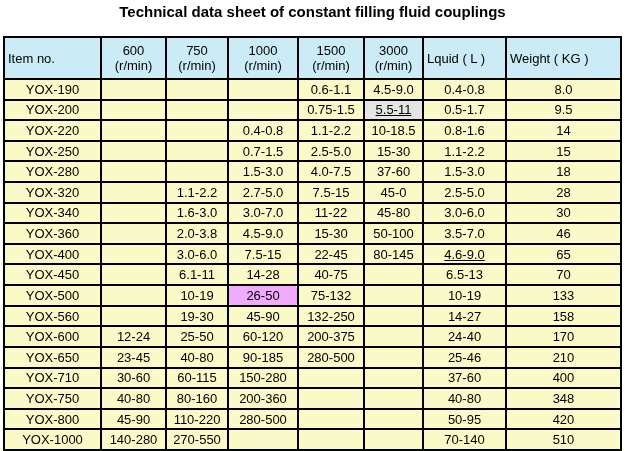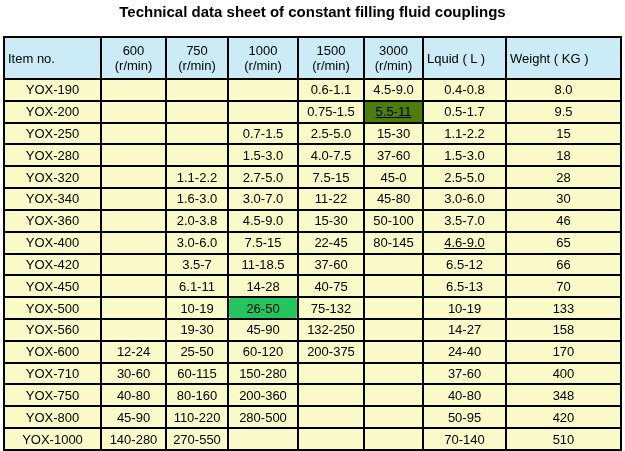--- a/index.html
+++ b/index.html
@@ -114,23 +114,33 @@
         <td style="background: rgb(250, 250, 200);">4.5-9.0</td>
         <td style="background: rgb(250, 250, 200);">0.4-0.8</td>
         <td style="background: rgb(250, 250, 200);">8.0</td>
       </tr>
       <tr>
         <td style="background: rgb(250, 250, 200);">YOX-200</td>
         <td style="background: rgb(250, 250, 200);"></td>
         <td style="background: rgb(250, 250, 200);"></td>
         <td style="background: rgb(250, 250, 200);"></td>
         <td style="background: rgb(250, 250, 200);">0.75-1.5</td>
-        <td style="background: #4d7c0f; text-decoration: underline;">5.5-11</td>
+        <td style="background: #e5e5e5; text-decoration: underline;">5.5-11</td>
         <td style="background: rgb(250, 250, 200);">0.5-1.7</td>
         <td style="background: rgb(250, 250, 200);">9.5</td>
+      </tr>
+      <tr>
+        <td style="background: rgb(250, 250, 200);">YOX-220</td>
+        <td style="background: rgb(250, 250, 200);"></td>
+        <td style="background: rgb(250, 250, 200);"></td>
+        <td style="background: rgb(250, 250, 200);">0.4-0.8</td>
+        <td style="background: rgb(250, 250, 200);">1.1-2.2</td>
+        <td style="background: rgb(250, 250, 200);">10-18.5</td>
+        <td style="background: rgb(250, 250, 200);">0.8-1.6</td>
+        <td style="background: rgb(250, 250, 200);">14</td>
       </tr>
       <tr>
         <td style="background: rgb(250, 250, 200);">YOX-250</td>
         <td style="background: rgb(250, 250, 200);"></td>
         <td style="background: rgb(250, 250, 200);"></td>
         <td style="background: rgb(250, 250, 200);">0.7-1.5</td>
         <td style="background: rgb(250, 250, 200);">2.5-5.0</td>
         <td style="background: rgb(250, 250, 200);">15-30</td>
         <td style="background: rgb(250, 250, 200);">1.1-2.2</td>
         <td style="background: rgb(250, 250, 200);">15</td>
@@ -179,44 +189,34 @@
         <td style="background: rgb(250, 250, 200);">YOX-400</td>
         <td style="background: rgb(250, 250, 200);"></td>
         <td style="background: rgb(250, 250, 200);">3.0-6.0</td>
         <td style="background: rgb(250, 250, 200);">7.5-15</td>
         <td style="background: rgb(250, 250, 200);">22-45</td>
         <td style="background: rgb(250, 250, 200);">80-145</td>
         <td style="background: rgb(250, 250, 200); text-decoration: underline;">4.6-9.0</td>
         <td style="background: rgb(250, 250, 200);">65</td>
       </tr>
       <tr>
-        <td style="background: rgb(250, 250, 200);">YOX-420</td>
-        <td style="background: rgb(250, 250, 200);"></td>
-        <td style="background: rgb(250, 250, 200);">3.5-7</td>
-        <td style="background: rgb(250, 250, 200);">11-18.5</td>
-        <td style="background: rgb(250, 250, 200);">37-60</td>
-        <td style="background: rgb(250, 250, 200);"></td>
-        <td style="background: rgb(250, 250, 200);">6.5-12</td>
-        <td style="background: rgb(250, 250, 200);">66</td>
-      </tr>
-      <tr>
         <td style="background: rgb(250, 250, 200);">YOX-450</td>
         <td style="background: rgb(250, 250, 200);"></td>
         <td style="background: rgb(250, 250, 200);">6.1-11</td>
         <td style="background: rgb(250, 250, 200);">14-28</td>
         <td style="background: rgb(250, 250, 200);">40-75</td>
         <td style="background: rgb(250, 250, 200);"></td>
         <td style="background: rgb(250, 250, 200);">6.5-13</td>
         <td style="background: rgb(250, 250, 200);">70</td>
       </tr>
       <tr>
         <td style="background: rgb(250, 250, 200);">YOX-500</td>
         <td style="background: rgb(250, 250, 200);"></td>
         <td style="background: rgb(250, 250, 200);">10-19</td>
-        <td style="background: #22c55e; border-radius: 6px;">26-50</td>
+        <td style="background: #f0abfc; border-radius: 6px;">26-50</td>
         <td style="background: rgb(250, 250, 200);">75-132</td>
         <td style="background: rgb(250, 250, 200);"></td>
         <td style="background: rgb(250, 250, 200);">10-19</td>
         <td style="background: rgb(250, 250, 200);">133</td>
       </tr>
       <tr>
         <td style="background: rgb(250, 250, 200);">YOX-560</td>
         <td style="background: rgb(250, 250, 200);"></td>
         <td style="background: rgb(250, 250, 200);">19-30</td>
         <td style="background: rgb(250, 250, 200);">45-90</td>
@@ -229,20 +229,30 @@
         <td style="background: rgb(250, 250, 200);">YOX-600</td>
         <td style="background: rgb(250, 250, 200);">12-24</td>
         <td style="background: rgb(250, 250, 200);">25-50</td>
         <td style="background: rgb(250, 250, 200);">60-120</td>
         <td style="background: rgb(250, 250, 200);">200-375</td>
         <td style="background: rgb(250, 250, 200);"></td>
         <td style="background: rgb(250, 250, 200);">24-40</td>
         <td style="background: rgb(250, 250, 200);">170</td>
       </tr>
       <tr>
+        <td style="background: rgb(250, 250, 200);">YOX-650</td>
+        <td style="background: rgb(250, 250, 200);">23-45</td>
+        <td style="background: rgb(250, 250, 200);">40-80</td>
+        <td style="background: rgb(250, 250, 200);">90-185</td>
+        <td style="background: rgb(250, 250, 200);">280-500</td>
+        <td style="background: rgb(250, 250, 200);"></td>
+        <td style="background: rgb(250, 250, 200);">25-46</td>
+        <td style="background: rgb(250, 250, 200);">210</td>
+      </tr>
+      <tr>
         <td style="background: rgb(250, 250, 200);">YOX-710</td>
         <td style="background: rgb(250, 250, 200);">30-60</td>
         <td style="background: rgb(250, 250, 200);">60-115</td>
         <td style="background: rgb(250, 250, 200); margin-left: 44px;">150-280</td>
         <td style="background: rgb(250, 250, 200);"></td>
         <td style="background: rgb(250, 250, 200);"></td>
         <td style="background: rgb(250, 250, 200);">37-60</td>
         <td style="background: rgb(250, 250, 200);">400</td>
       </tr>
       <tr>

